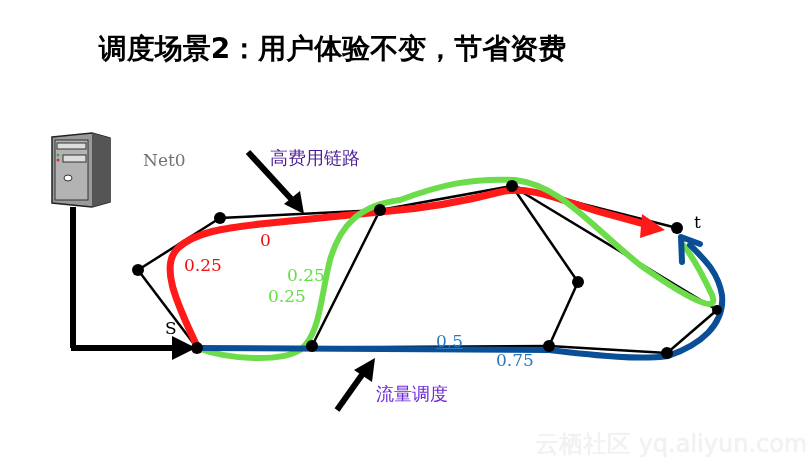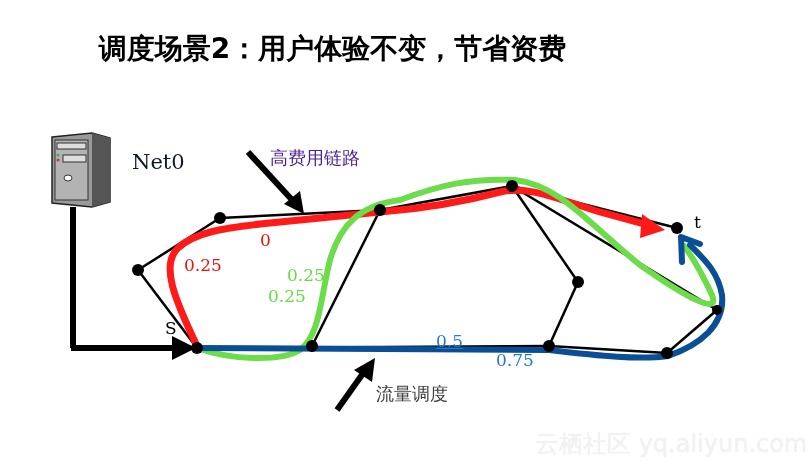--- a/index.html
+++ b/index.html
@@ -1,22 +1,22 @@
 <!DOCTYPE html>
 <html><head>
 <meta charset="utf-8">
 <style>
   html, body { margin:0; padding:0; background:#ffffff; }
   body { width:811px; height:470px; position:relative; overflow:hidden; font-family:"DejaVu Sans", sans-serif; }
   .title { position:absolute; left:0; top:30px; width:665px; text-align:center; font-weight:bold; font-size:28px; color:#000; letter-spacing:0px; font-family:"DejaVu Sans", sans-serif; }
   svg.diagram { position:absolute; left:0; top:0; }
   .lbl { position:absolute; font-family:"DejaVu Serif", serif; white-space:nowrap; }
-  .net0 { left:132px; top:150px; font-size:21px; color:#0f172a; }
+  .net0 { left:143px; top:150px; font-size:17px; color:#737373; }
   .high-cost { left:270px; top:146px; font-size:18px; color:#4c1d95; }
-  .flow { left:376px; top:382px; font-size:18px; color:#404040; }
+  .flow { left:376px; top:382px; font-size:18px; color:#6d28d9; }
   .s-label { left:165px; top:318px; font-size:17px; color:#000; }
   .t-label { left:694px; top:212px; font-size:17px; color:#000; }
   .w-red-0 { left:260px; top:230px; font-size:17px; color:#ee1111; }
   .w-red-025 { left:184px; top:255px; font-size:17px; color:#ee1111; }
   .w-green-a { left:287px; top:265px; font-size:17px; color:#66dd44; }
   .w-green-b { left:268px; top:286px; font-size:17px; color:#66dd44; }
   .w-blue-05 { left:436px; top:331px; font-size:17px; color:#2a78c0;text-decoration:underline; }
   .w-blue-075 { left:496px; top:331px; font-size:17px; color:#2a78c0;margin-top:19px; }
   .watermark { position:absolute; left:535px; top:428px; font-size:24px; color:#f2f2f2; font-family:"DejaVu Sans", sans-serif; text-shadow:0 0 1px #e6e6e6; }
 </style>

